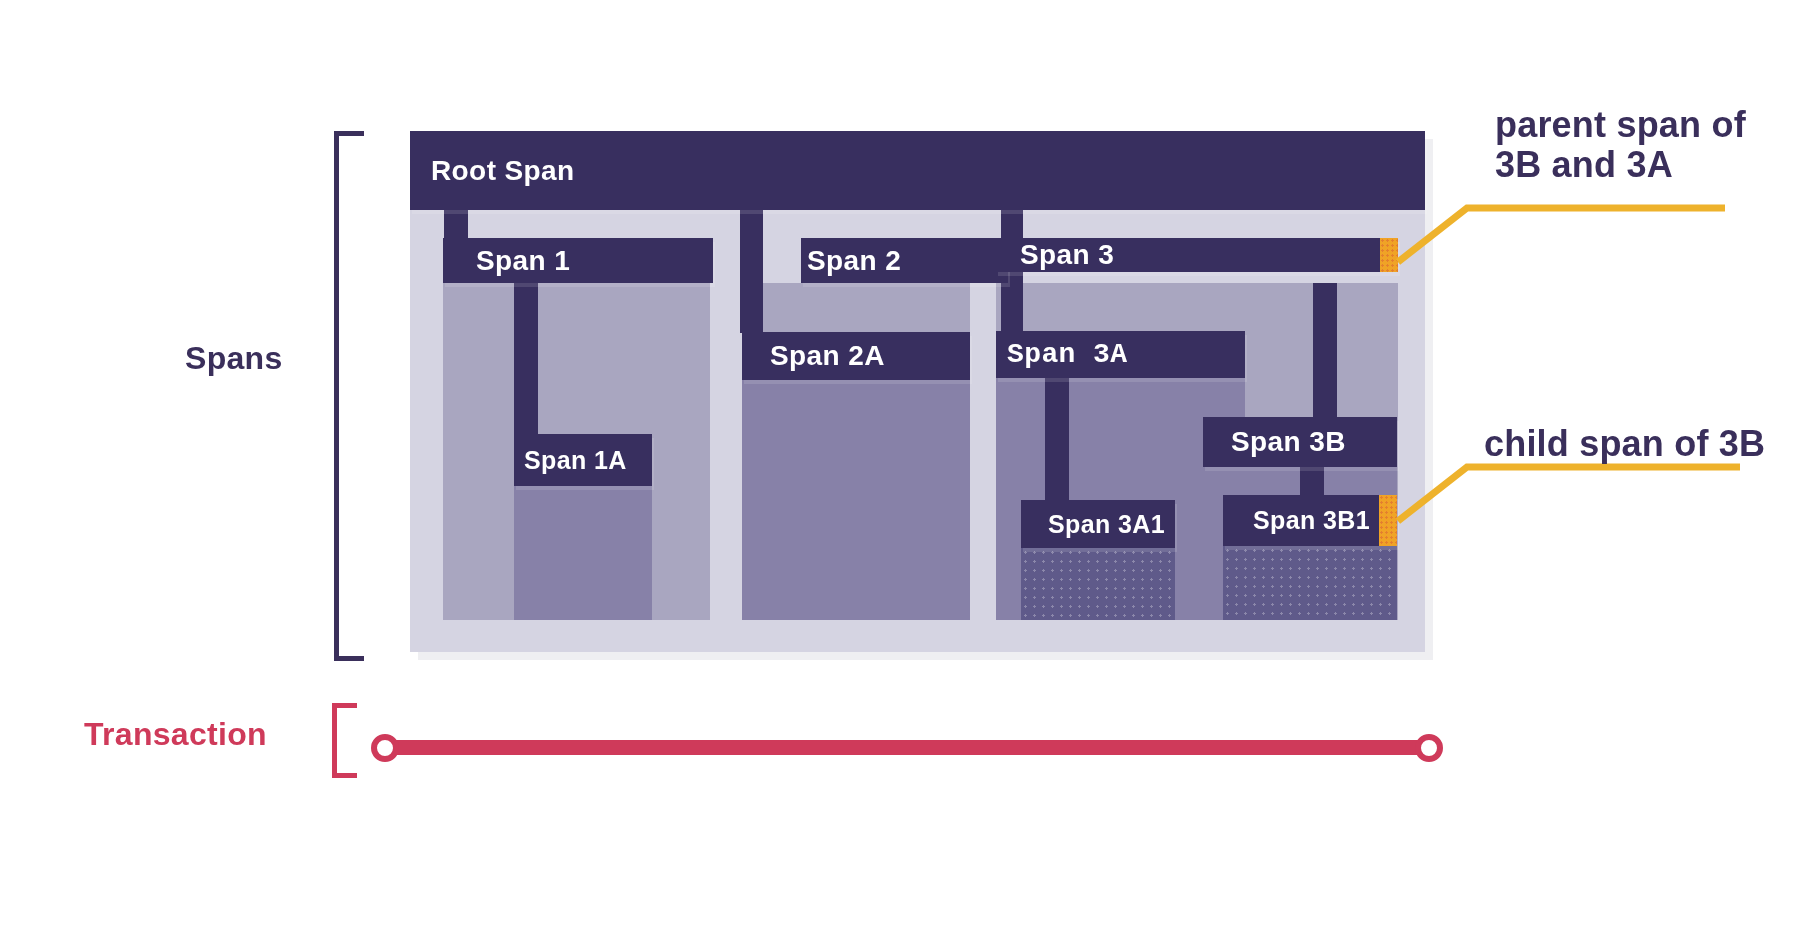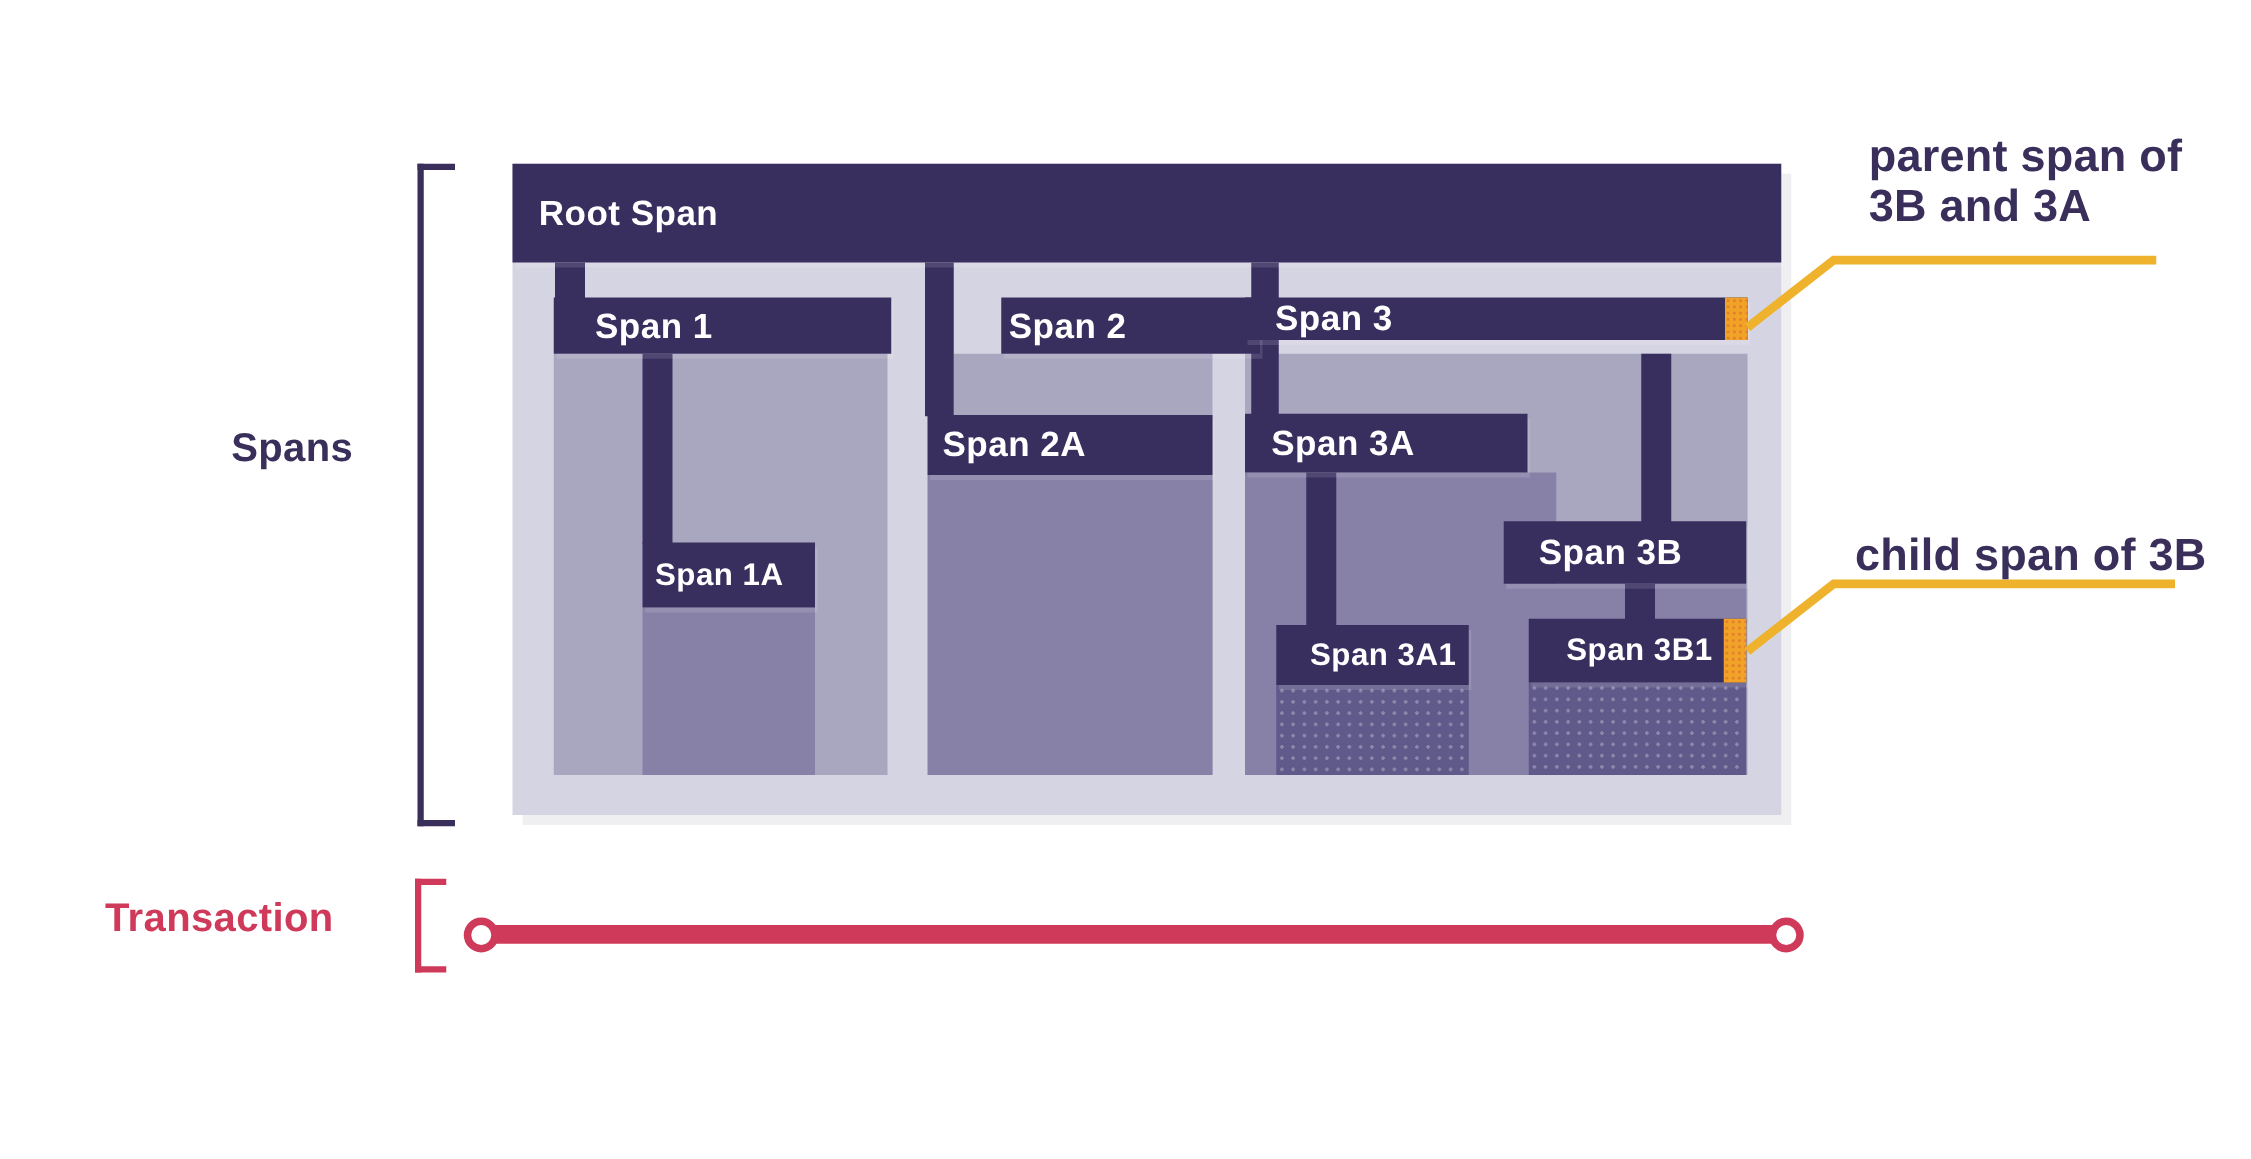--- a/index.html
+++ b/index.html
@@ -110,25 +110,25 @@
 
   <div class="abs bar" style="left:801px;top:238px;width:207px;height:45px;padding-left:6px;">
     <span>Span 2</span>
   </div>
 
   <div class="abs bar" style="left:996px;top:238px;width:402px;height:34px;padding-left:24px;">
     <span>Span 3</span>
     <span class="tick"></span>
   </div>
 
-  <div class="abs bar" style="left:742px;top:332px;width:228px;height:48px;padding-left:12px;align-items:center;">
+  <div class="abs bar" style="left:742px;top:332px;width:228px;height:48px;padding-left:28px;align-items:center;">
     <span>Span 2A</span>
   </div>
 
-  <div class="abs bar" style="left:996px;top:331px;width:226px;height:47px;padding-left:21px;">
+  <div class="abs bar" style="left:996px;top:331px;width:249px;height:47px;padding-left:11px;font-family:Liberation Mono, monospace;">
     <span>Span 3A</span>
   </div>
 
   <div class="abs bar small" style="left:514px;top:434px;width:138px;height:52px;padding-left:10px;">
     <span>Span 1A</span>
   </div>
 
   <div class="abs bar" style="left:1203px;top:417px;width:194px;height:50px;padding-left:28px;">
     <span>Span 3B</span>
   </div>

